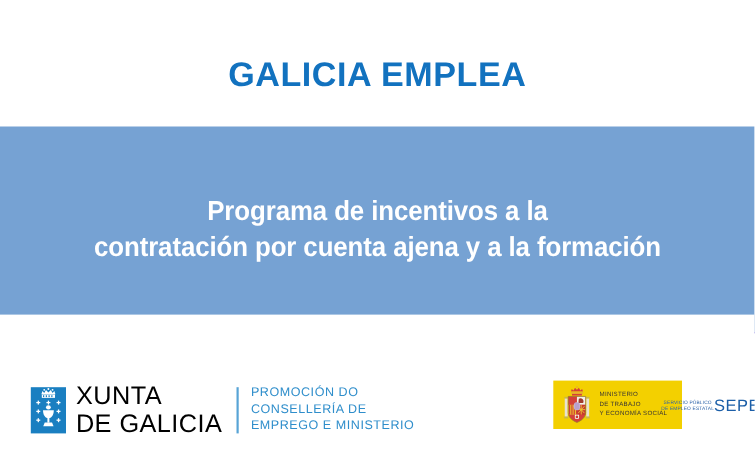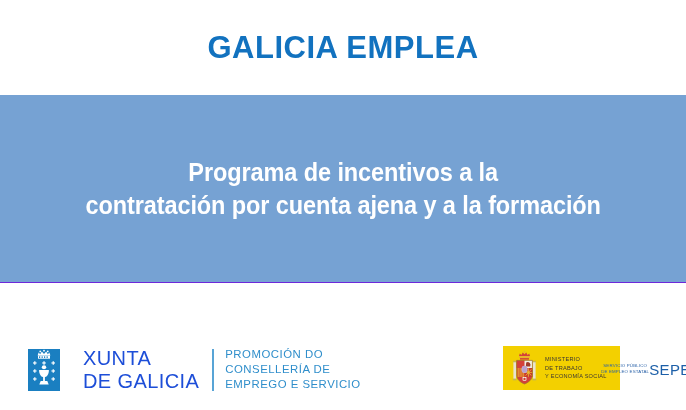--- a/index.html
+++ b/index.html
@@ -15,20 +15,21 @@
     position: relative;
   }
 
   
   .title-area {
     height: 95px;
     display: flex;
     align-items: center;
     justify-content: center;
     background: #ffffff;
+    margin-top: 20px;
   }
   .main-title {
     font-family: "Liberation Sans", sans-serif;
     font-weight: bold;
     font-size: 31px;
     letter-spacing: 0.5px;
     color: #1272bf;
     line-height: 1;
     margin: 0;
     white-space: nowrap;
@@ -80,25 +81,25 @@
   .xunta-emblem {
     width: 32px;
     height: 42px;
     background: #1a7fc1;
     position: relative;
     flex: 0 0 auto;
   }
   .xunta-emblem svg { display: block; }
 
   .xunta-wordmark {
-    margin-left: 23px;
-    color: #1d4ed8;
+    margin-left: 9px;
+    color: #000000;
     font-family: "Liberation Sans", sans-serif;
     font-weight: normal;
-    font-size: 20px;
+    font-size: 23px;
     line-height: 1.12;
     letter-spacing: 0.4px;
     white-space: nowrap;
   }
   .xunta-wordmark span { display: block; }
 
   .xunta-divider {
     margin-left: 13px;
     width: 2px;
     height: 42px;
@@ -251,21 +252,21 @@
   <div class="xunta-wordmark">
     <span>XUNTA</span>
     <span>DE GALICIA</span>
   </div>
 
   <div class="xunta-divider"></div>
 
   <div class="conselleria">
     <span>PROMOCIÓN DO</span>
     <span>CONSELLERÍA DE</span>
-    <span>EMPREGO E SERVICIO</span>
+    <span>EMPREGO E MINISTERIO</span>
   </div>
 </div>
 
 <div class="gob-logos">
 
   <div class="ministerio">
     <svg class="coat" viewBox="0 0 29 36" aria-hidden="true">
 
       <g>
         <path d="M9.0 6.0 L20.0 6.0 L19.2 3.6 L17.6 5.0 L16.3 2.6 L14.5 4.3 L12.7 2.6 L11.4 5.0 L9.8 3.6 Z" fill="#d4403a"></path>

